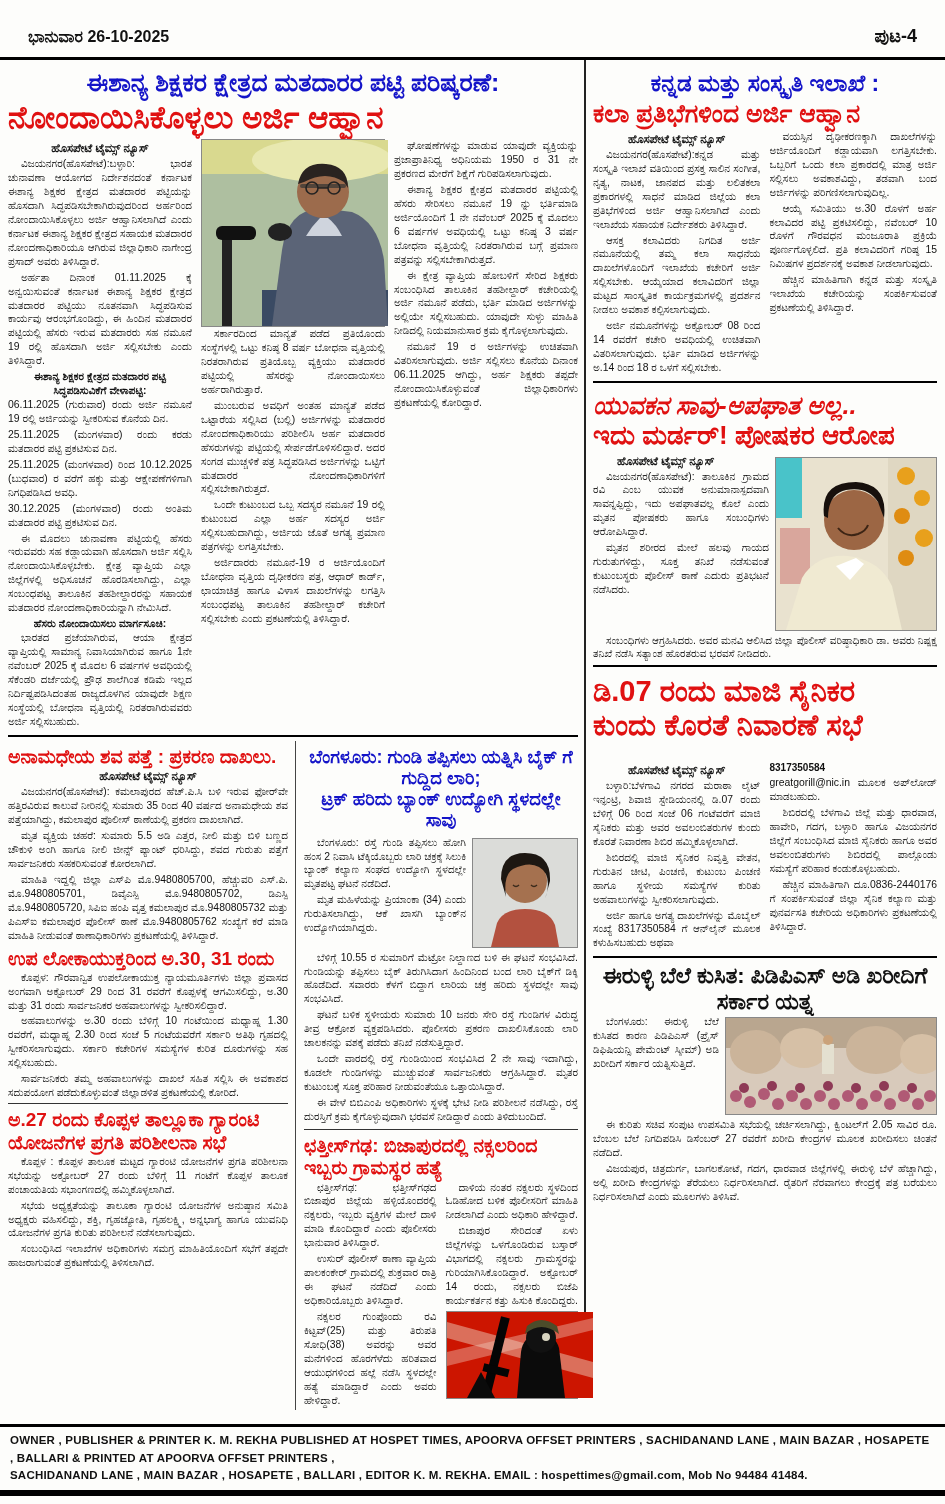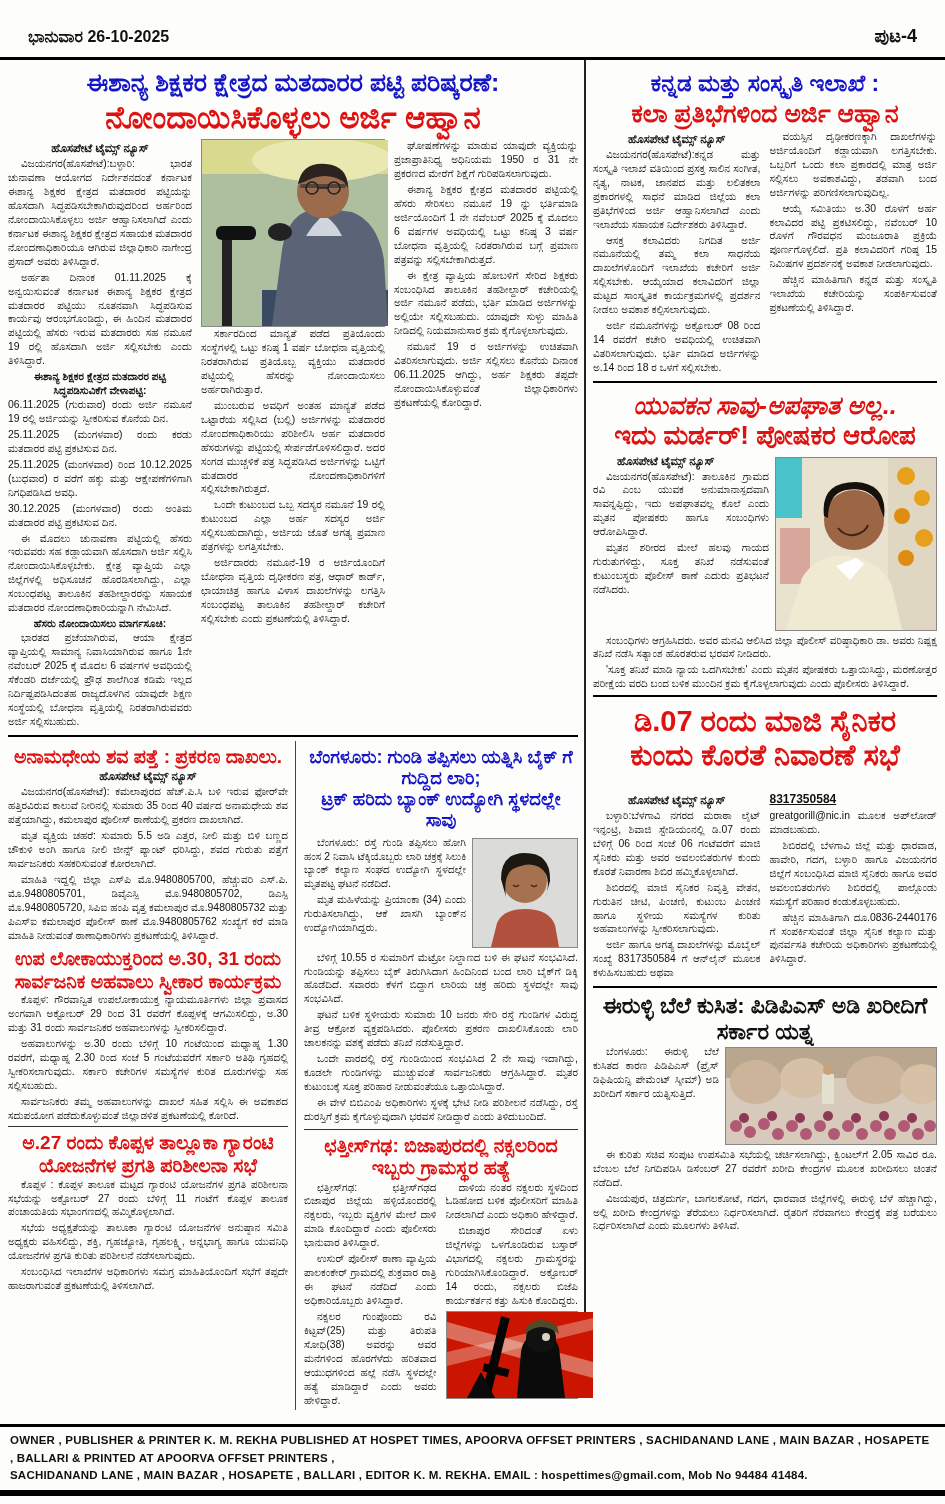--- a/index.html
+++ b/index.html
@@ -13,39 +13,39 @@
   .hdr-page{font-size:18px;font-weight:bold;}
   .rule-thick{border-top:3px solid #000;margin:6px 0 0;}
   .rule-2{border-top:2px solid #000;margin:4px 0;}
   .rule-1{border-top:1px solid #333;margin:3px 0;}
   
   .main{display:flex;height:1302px;}
   .lft{width:586px;border-right:2px solid #222;padding:2px 6px 0 8px;box-sizing:border-box;}
   .rgt{flex:1;padding:0 8px 0 7px;box-sizing:border-box;}
   
   .h-blue{color:#1414c8;font-weight:bold;text-align:center;line-height:1.18;}
-  .h-red{color:#e01111;font-weight:bold;text-align:center;line-height:1.15;}
+  .h-red{color:#e01111;font-weight:bold;line-height:1.15;}
   .h-black{color:#111;font-weight:bold;text-align:center;line-height:1.15;}
   .hl-main1{font-size:25px;margin-top:6px;}
   .hl-main2{font-size:31px;margin:2px 0 4px;}
   .hl-r1{font-size:23px;margin-top:10px;}
   .hl-r2{font-size:25px;margin:2px 0 2px;}
   .hl-mid{font-size:25px;margin:8px 0 1px;font-style:italic;}
   .hl-mid2{font-size:26px;margin:0 0 4px;}
   .hl-sec{font-size:19px;margin:5px 0 1px;}
   .hl-blue-sm{font-size:18px;margin:6px 0 0;}
   .hl-big-red{font-size:29px;margin:8px 0 0;}
   .byline{font-weight:bold;text-align:center;font-size:11.5px;margin:3px 0 2px;}
   
   .cols{display:flex;gap:9px;}
   .col{flex:1;min-width:0;}
   .para{margin:0 0 2px;font-size:10.4px;line-height:1.34;text-align:justify;text-indent:13px;}
   .para.bold-center{font-weight:bold;text-align:center;text-indent:0;margin:0 0;}
   .para.no-indent{text-indent:0;}
-  .para.mono-line{text-indent:0;font-weight:bold;font-size:12px;text-decoration:underline;}
+  .para.mono-line{text-indent:0;font-weight:bold;font-size:10px;}
   
   .ph{display:block;border:1px solid #888;background:#ccc;}
   .ph svg{display:block;}
   
   .bl-split{display:flex;margin-top:2px;}
   .bl-l{width:288px;padding-right:7px;border-right:1px solid #444;box-sizing:border-box;}
   .bl-c{flex:1;padding-left:8px;box-sizing:border-box;}
   .float-r{float:right;margin:2px 0 3px 6px;}
   .clear{clear:both;}
   
@@ -101,21 +101,21 @@
                 <circle cx="110" cy="48" r="6" fill="none" stroke="#222" stroke-width="1.6"></circle>
                 <circle cx="132" cy="48" r="6" fill="none" stroke="#222" stroke-width="1.6"></circle>
                 <path d="M116 48 h10" stroke="#222" stroke-width="1.4"></path>
                 <rect x="20" y="96" width="10" height="90" fill="#222"></rect>
                 <rect x="14" y="86" width="40" height="14" rx="6" fill="#111"></rect>
                 <ellipse cx="78" cy="92" rx="12" ry="9" fill="#222"></ellipse>
                 <path d="M118 78 Q110 86 104 96 L140 96 Q134 84 126 78 Z" fill="#cfd4dd"></path>
               </svg>
             </span>
             <div>
-                <p class="para">ಸರ್ಕಾರದಿಂದ ಮಾನ್ಯತೆ ಪಡೆದ ಪ್ರತಿಯೊಂದು ಸಂಸ್ಥೆಗಳಲ್ಲಿ ಒಟ್ಟು ಕನಿಷ್ಠ 1 ವರ್ಷ ಬೋಧನಾ ವೃತ್ತಿಯಲ್ಲಿ ನಿರತರಾಗಿರುವ ಪ್ರತಿಯೊಬ್ಬ ವ್ಯಕ್ತಿಯು ಮತದಾರರ ಪಟ್ಟಿಯಲ್ಲಿ ಹೆಸರನ್ನು ನೋಂದಾಯಿಸಲು ಅರ್ಹರಾಗಿರುತ್ತಾರೆ.</p>
+                <p class="para">ಸರ್ಕಾರದಿಂದ ಮಾನ್ಯತೆ ಪಡೆದ ಪ್ರತಿಯೊಂದು ಸಂಸ್ಥೆಗಳಲ್ಲಿ ಒಟ್ಟು ಕನಿಷ್ಠ 8 ವರ್ಷ ಬೋಧನಾ ವೃತ್ತಿಯಲ್ಲಿ ನಿರತರಾಗಿರುವ ಪ್ರತಿಯೊಬ್ಬ ವ್ಯಕ್ತಿಯು ಮತದಾರರ ಪಟ್ಟಿಯಲ್ಲಿ ಹೆಸರನ್ನು ನೋಂದಾಯಿಸಲು ಅರ್ಹರಾಗಿರುತ್ತಾರೆ.</p>
                 <p class="para">ಮುಂಬರುವ ಅವಧಿಗೆ ಅಂತಹ ಮಾನ್ಯತೆ ಪಡೆದ ಒಟ್ಟಾರೆಯ ಸಲ್ಲಿಸಿದ (ಬಲ್ಲಿ) ಅರ್ಜಿಗಳನ್ನು ಮತದಾರರ ನೋಂದಣಾಧಿಕಾರಿಯು ಪರಿಶೀಲಿಸಿ ಅರ್ಹ ಮತದಾರರ ಹೆಸರುಗಳನ್ನು ಪಟ್ಟಿಯಲ್ಲಿ ಸೇರ್ಪಡೆಗೊಳಿಸಲಿದ್ದಾರೆ. ಅದರ ಸಂಗಡ ಮುಚ್ಚಳಿಕೆ ಪತ್ರ ಸಿದ್ಧಪಡಿಸಿದ ಅರ್ಜಿಗಳನ್ನು ಒಟ್ಟಿಗೆ ಮತದಾರರ ನೋಂದಣಾಧಿಕಾರಿಗಳಿಗೆ ಸಲ್ಲಿಸಬೇಕಾಗಿರುತ್ತದೆ.</p>
                 <p class="para">ಒಂದೇ ಕುಟುಂಬದ ಒಬ್ಬ ಸದಸ್ಯರ ನಮೂನೆ 19 ರಲ್ಲಿ ಕುಟುಂಬದ ಎಲ್ಲಾ ಅರ್ಹ ಸದಸ್ಯರ ಅರ್ಜಿ ಸಲ್ಲಿಸಬಹುದಾಗಿದ್ದು, ಅರ್ಜಿಯ ಜೊತೆ ಅಗತ್ಯ ಪ್ರಮಾಣ ಪತ್ರಗಳನ್ನು ಲಗತ್ತಿಸಬೇಕು.</p>
                 <p class="para">ಅರ್ಜಿದಾರರು ನಮೂನೆ-19 ರ ಅರ್ಜಿಯೊಂದಿಗೆ ಬೋಧನಾ ವೃತ್ತಿಯ ದೃಢೀಕರಣ ಪತ್ರ, ಆಧಾರ್ ಕಾರ್ಡ್, ಛಾಯಾಚಿತ್ರ ಹಾಗೂ ವಿಳಾಸ ದಾಖಲೆಗಳನ್ನು ಲಗತ್ತಿಸಿ ಸಂಬಂಧಪಟ್ಟ ತಾಲೂಕಿನ ತಹಶೀಲ್ದಾರ್ ಕಚೇರಿಗೆ ಸಲ್ಲಿಸಬೇಕು ಎಂದು ಪ್ರಕಟಣೆಯಲ್ಲಿ ತಿಳಿಸಿದ್ದಾರೆ.</p>
               </div>
           </div>
           <div class="col">
             <div>
                 <p class="para">ಘೋಷಣೆಗಳನ್ನು ಮಾಡುವ ಯಾವುದೇ ವ್ಯಕ್ತಿಯನ್ನು ಪ್ರಜಾಪ್ರಾತಿನಿಧ್ಯ ಅಧಿನಿಯಮ 1950 ರ 31 ನೇ ಪ್ರಕರಣದ ಮೇರೆಗೆ ಶಿಕ್ಷೆಗೆ ಗುರಿಪಡಿಸಲಾಗುವುದು.</p>
                 <p class="para">ಈಶಾನ್ಯ ಶಿಕ್ಷಕರ ಕ್ಷೇತ್ರದ ಮತದಾರರ ಪಟ್ಟಿಯಲ್ಲಿ ಹೆಸರು ಸೇರಿಸಲು ನಮೂನೆ 19 ನ್ನು ಭರ್ತಿಮಾಡಿ ಅರ್ಜಿಯೊಂದಿಗೆ 1 ನೇ ನವೆಂಬರ್ 2025 ಕ್ಕೆ ಮೊದಲು 6 ವರ್ಷಗಳ ಅವಧಿಯಲ್ಲಿ ಒಟ್ಟು ಕನಿಷ್ಠ 3 ವರ್ಷ ಬೋಧನಾ ವೃತ್ತಿಯಲ್ಲಿ ನಿರತರಾಗಿರುವ ಬಗ್ಗೆ ಪ್ರಮಾಣ ಪತ್ರವನ್ನು ಸಲ್ಲಿಸಬೇಕಾಗಿರುತ್ತದೆ.</p>
                 <p class="para">ಈ ಕ್ಷೇತ್ರ ವ್ಯಾಪ್ತಿಯ ಹೋಬಳಿಗೆ ಸೇರಿದ ಶಿಕ್ಷಕರು ಸಂಬಂಧಿಸಿದ ತಾಲೂಕಿನ ತಹಶೀಲ್ದಾರ್ ಕಚೇರಿಯಲ್ಲಿ ಅರ್ಜಿ ನಮೂನೆ ಪಡೆದು, ಭರ್ತಿ ಮಾಡಿದ ಅರ್ಜಿಗಳನ್ನು ಅಲ್ಲಿಯೇ ಸಲ್ಲಿಸಬಹುದು. ಯಾವುದೇ ಸುಳ್ಳು ಮಾಹಿತಿ ನೀಡಿದಲ್ಲಿ ನಿಯಮಾನುಸಾರ ಕ್ರಮ ಕೈಗೊಳ್ಳಲಾಗುವುದು.</p>
@@ -136,21 +136,20 @@
             <div class="byline">ಹೊಸಪೇಟೆ ಟೈಮ್ಸ್ ನ್ಯೂಸ್</div>
             <div>
                 <p class="para">ವಿಜಯನಗರ(ಹೊಸಪೇಟೆ): ಕಮಲಾಪುರದ ಹೆಚ್.ಪಿ.ಸಿ ಬಳಿ ಇರುವ ಫೋರ್‌ವೇ ಹತ್ತಿರವಿರುವ ಕಾಲುವೆ ನೀರಿನಲ್ಲಿ ಸುಮಾರು 35 ರಿಂದ 40 ವರ್ಷದ ಅನಾಮಧೇಯ ಶವ ಪತ್ತೆಯಾಗಿದ್ದು, ಕಮಲಾಪುರ ಪೊಲೀಸ್ ಠಾಣೆಯಲ್ಲಿ ಪ್ರಕರಣ ದಾಖಲಾಗಿದೆ.</p>
                 <p class="para">ಮೃತ ವ್ಯಕ್ತಿಯ ಚಹರೆ: ಸುಮಾರು 5.5 ಅಡಿ ಎತ್ತರ, ನೀಲಿ ಮತ್ತು ಬಿಳಿ ಬಣ್ಣದ ಚೌಕುಳಿ ಅಂಗಿ ಹಾಗೂ ನೀಲಿ ಜೀನ್ಸ್ ಪ್ಯಾಂಟ್ ಧರಿಸಿದ್ದು, ಶವದ ಗುರುತು ಪತ್ತೆಗೆ ಸಾರ್ವಜನಿಕರು ಸಹಕರಿಸುವಂತೆ ಕೋರಲಾಗಿದೆ.</p>
                 <p class="para">ಮಾಹಿತಿ ಇದ್ದಲ್ಲಿ ಜಿಲ್ಲಾ ಎಸ್‌ಪಿ ಮೊ.9480805700, ಹೆಚ್ಚುವರಿ ಎಸ್.ಪಿ. ಮೊ.9480805701, ಡಿವೈಎಸ್ಪಿ ಮೊ.9480805702, ಡಿಎಸ್ಪಿ ಮೊ.9480805720, ಸಿಪಿಐ ಹಂಪಿ ವೃತ್ತ ಕಮಲಾಪುರ ಮೊ.9480805732 ಮತ್ತು ಪಿಎಸ್ಐ ಕಮಲಾಪುರ ಪೊಲೀಸ್ ಠಾಣೆ ಮೊ.9480805762 ಸಂಖ್ಯೆಗೆ ಕರೆ ಮಾಡಿ ಮಾಹಿತಿ ನೀಡುವಂತೆ ಠಾಣಾಧಿಕಾರಿಗಳು ಪ್ರಕಟಣೆಯಲ್ಲಿ ತಿಳಿಸಿದ್ದಾರೆ.</p>
               </div>
           </div>
 
           <div>
             <div class="h-red hl-sec">ಉಪ ಲೋಕಾಯುಕ್ತರಿಂದ ಅ.30, 31 ರಂದು</div>
-            <div class="h-red hl-sec" style="margin-top:0;">ಸಾರ್ವಜನಿಕ ಅಹವಾಲು ಸ್ವೀಕಾರ ಕಾರ್ಯಕ್ರಮ</div>
             <div>
                 <p class="para">ಕೊಪ್ಪಳ: ಗೌರವಾನ್ವಿತ ಉಪಲೋಕಾಯುಕ್ತ ನ್ಯಾಯಮೂರ್ತಿಗಳು ಜಿಲ್ಲಾ ಪ್ರವಾಸದ ಅಂಗವಾಗಿ ಅಕ್ಟೋಬರ್ 29 ರಿಂದ 31 ರವರೆಗೆ ಕೊಪ್ಪಳಕ್ಕೆ ಆಗಮಿಸಲಿದ್ದು, ಅ.30 ಮತ್ತು 31 ರಂದು ಸಾರ್ವಜನಿಕರ ಅಹವಾಲುಗಳನ್ನು ಸ್ವೀಕರಿಸಲಿದ್ದಾರೆ.</p>
                 <p class="para">ಅಹವಾಲುಗಳನ್ನು ಅ.30 ರಂದು ಬೆಳಿಗ್ಗೆ 10 ಗಂಟೆಯಿಂದ ಮಧ್ಯಾಹ್ನ 1.30 ರವರೆಗೆ, ಮಧ್ಯಾಹ್ನ 2.30 ರಿಂದ ಸಂಜೆ 5 ಗಂಟೆಯವರೆಗೆ ಸರ್ಕಾರಿ ಅತಿಥಿ ಗೃಹದಲ್ಲಿ ಸ್ವೀಕರಿಸಲಾಗುವುದು. ಸರ್ಕಾರಿ ಕಚೇರಿಗಳ ಸಮಸ್ಯೆಗಳ ಕುರಿತ ದೂರುಗಳನ್ನು ಸಹ ಸಲ್ಲಿಸಬಹುದು.</p>
                 <p class="para">ಸಾರ್ವಜನಿಕರು ತಮ್ಮ ಅಹವಾಲುಗಳನ್ನು ದಾಖಲೆ ಸಹಿತ ಸಲ್ಲಿಸಿ ಈ ಅವಕಾಶದ ಸದುಪಯೋಗ ಪಡೆದುಕೊಳ್ಳುವಂತೆ ಜಿಲ್ಲಾಡಳಿತ ಪ್ರಕಟಣೆಯಲ್ಲಿ ಕೋರಿದೆ.</p>
               </div>
           </div>
 
           <div class="rule-1"></div>
 
           <div>
@@ -283,21 +282,20 @@
             </svg>
           </span>
           <div class="byline" style="text-align:left;padding-left:24px;">ಹೊಸಪೇಟೆ ಟೈಮ್ಸ್ ನ್ಯೂಸ್</div>
           <div>
               <p class="para">ವಿಜಯನಗರ(ಹೊಸಪೇಟೆ): ತಾಲೂಕಿನ ಗ್ರಾಮದ ರವಿ ಎಂಬ ಯುವಕ ಅನುಮಾನಾಸ್ಪದವಾಗಿ ಸಾವನ್ನಪ್ಪಿದ್ದು, ಇದು ಅಪಘಾತವಲ್ಲ ಕೊಲೆ ಎಂದು ಮೃತನ ಪೋಷಕರು ಹಾಗೂ ಸಂಬಂಧಿಗಳು ಆರೋಪಿಸಿದ್ದಾರೆ.</p>
               <p class="para">ಮೃತನ ಶರೀರದ ಮೇಲೆ ಹಲವು ಗಾಯದ ಗುರುತುಗಳಿದ್ದು, ಸೂಕ್ತ ತನಿಖೆ ನಡೆಸುವಂತೆ ಕುಟುಂಬಸ್ಥರು ಪೊಲೀಸ್ ಠಾಣೆ ಎದುರು ಪ್ರತಿಭಟನೆ ನಡೆಸಿದರು.</p>
             </div>
           <div class="clear"></div>
           <div>
               <p class="para">ಸಂಬಂಧಿಗಳು ಆಗ್ರಹಿಸಿದರು. ಅವರ ಮನವಿ ಆಲಿಸಿದ ಜಿಲ್ಲಾ ಪೊಲೀಸ್ ವರಿಷ್ಠಾಧಿಕಾರಿ ಡಾ. ಅವರು ನಿಷ್ಪಕ್ಷ ತನಿಖೆ ನಡೆಸಿ ಸತ್ಯಾಂಶ ಹೊರತರುವ ಭರವಸೆ ನೀಡಿದರು.</p>
-              <p class="para">'ಸೂಕ್ತ ತನಿಖೆ ಮಾಡಿ ನ್ಯಾಯ ಒದಗಿಸಬೇಕು' ಎಂದು ಮೃತನ ಪೋಷಕರು ಒತ್ತಾಯಿಸಿದ್ದು, ಮರಣೋತ್ತರ ಪರೀಕ್ಷೆಯ ವರದಿ ಬಂದ ಬಳಿಕ ಮುಂದಿನ ಕ್ರಮ ಕೈಗೊಳ್ಳಲಾಗುವುದು ಎಂದು ಪೊಲೀಸರು ತಿಳಿಸಿದ್ದಾರೆ.</p>
             </div>
         </div>
       </div>
 
       <div class="rule-2"></div>
 
       <div>
         <div class="h-red hl-big-red">ಡಿ.07 ರಂದು ಮಾಜಿ ಸೈನಿಕರ</div>
         <div class="h-red hl-big-red" style="margin-top:0;margin-bottom:19px;">ಕುಂದು ಕೊರತೆ ನಿವಾರಣೆ ಸಭೆ</div>
         <div class="cols">

